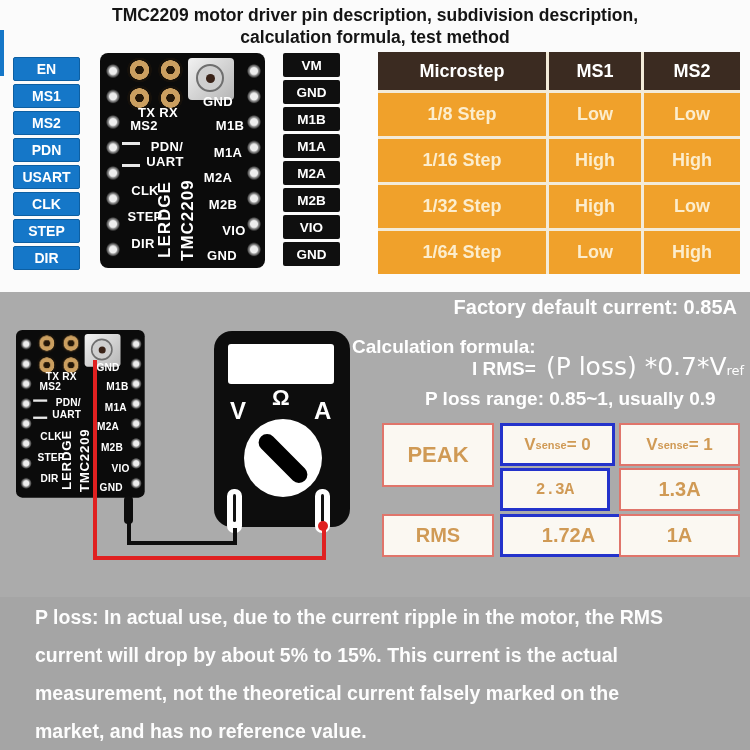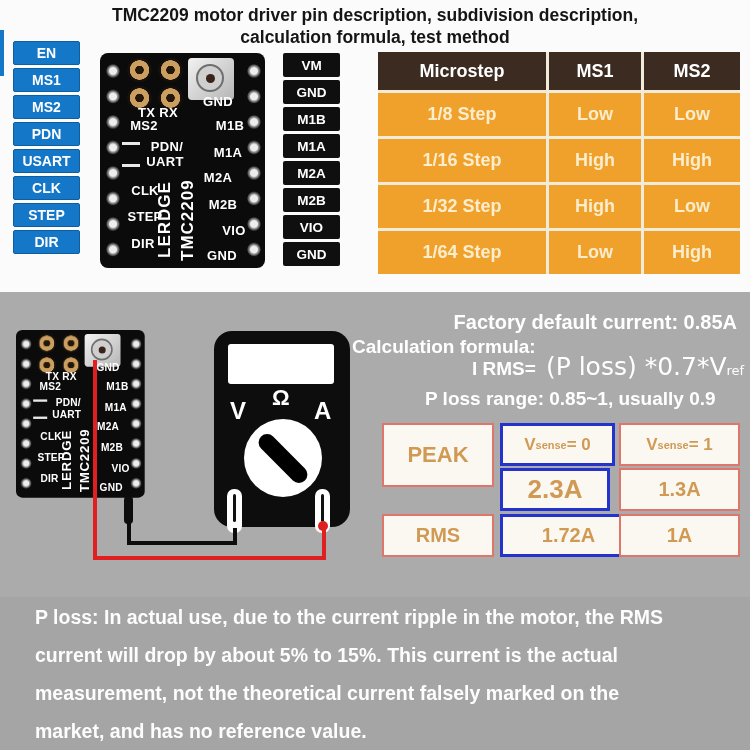--- a/index.html
+++ b/index.html
@@ -76,21 +76,21 @@
 </head>
 <body>
 
 <div id="app">
 
   <div class="abs title">
     <span class="title-inner">TMC2209 motor driver pin description, subdivision description, calculation formula, test method</span>
   </div>
   <div class="abs edge-blue"></div>
 
-  <div class="abs pin-col" style="left:13px;top:41px;text-align:right;">
+  <div class="abs pin-col" style="left:13px;top:57px;text-align:right;">
     <div class="pin-blue">EN</div>
     <div class="pin-blue">MS1</div>
     <div class="pin-blue">MS2</div>
     <div class="pin-blue">PDN</div>
     <div class="pin-blue">USART</div>
     <div class="pin-blue">CLK</div>
     <div class="pin-blue">STEP</div>
     <div class="pin-blue">DIR</div>
   </div>
 
@@ -202,41 +202,41 @@
 
   <div class="wire red" style="left:93px;top:360px;width:4px;height:198px;"></div>
   <div class="wire red" style="left:93px;top:556px;width:233px;height:4px;"></div>
   <div class="wire red" style="left:322px;top:528px;width:4px;height:30px;"></div>
   <div class="wire red" style="left:318px;top:521px;width:10px;height:10px;border-radius:50%;"></div>
   <div class="wire black" style="left:124px;top:496px;width:9px;height:28px;border-radius:4px;"></div>
   <div class="wire black" style="left:127px;top:522px;width:4px;height:22px;"></div>
   <div class="wire black" style="left:127px;top:541px;width:110px;height:4px;"></div>
   <div class="wire black" style="left:233px;top:528px;width:4px;height:16px;"></div>
 
-  <div class="wtxt" style="right:13px;top:296px;font-size:20px;margin-top:15px;">Factory default current: 0.85A</div>
+  <div class="wtxt" style="right:13px;top:296px;font-size:20px;">Factory default current: 0.85A</div>
   <div class="wtxt" style="left:352px;top:336px;font-size:19px;text-align:center;">Calculation formula:</div>
   <div class="abs" style="left:472px;top:352px;color:#fff;display:flex;align-items:baseline;">
     <span style="font-size:19px;font-weight:700;">I RMS=</span>
     <span style="font-size:25px;font-weight:400;font-family:'DejaVu Sans',sans-serif;margin-left:10px;">(P loss) *0.7*V</span>
     <sub style="font-size:13px;font-family:'DejaVu Sans',sans-serif;">ref</sub>
   </div>
   <div class="wtxt" style="left:425px;top:388px;font-size:19px;">P loss range: 0.85~1, usually 0.9</div>
 
   <div class="ct-cell b-red" style="left:382px;top:423px;width:112px;height:64px;font-size:22px;">PEAK</div>
   <div class="ct-cell b-blue vs" style="left:500px;top:423px;width:115px;height:43px;">
     <span>V</span>
       <sub>sense</sub>
       <span> = 0</span>
   </div>
   <div class="ct-cell b-red vs" style="left:619px;top:423px;width:121px;height:43px;">
     <span>V</span>
       <sub>sense</sub>
       <span> = 1</span>
   </div>
-  <div class="ct-cell b-blue" style="left:500px;top:468px;width:110px;height:43px;font-size:26px;">2.3A</div>
+  <div class="ct-cell b-blue" style="left:500px;top:468px;width:110px;height:43px;font-size:16px;font-family:Liberation Mono, monospace;">2.3A</div>
   <div class="ct-cell b-red" style="left:619px;top:468px;width:121px;height:43px;font-size:20px;">1.3A</div>
   <div class="ct-cell b-red" style="left:382px;top:514px;width:112px;height:43px;font-size:20px;">RMS</div>
   <div class="ct-cell b-blue" style="left:500px;top:514px;width:137px;height:43px;font-size:20px;">1.72A</div>
   <div class="ct-cell b-red" style="left:619px;top:514px;width:121px;height:43px;font-size:20px;">1A</div>
 
 
   <div class="footer-line" style="top:606px;">P loss: In actual use, due to the current ripple in the motor, the RMS</div>
   <div class="footer-line" style="top:644px;">current will drop by about 5% to 15%. This current is the actual</div>
   <div class="footer-line" style="top:682px;">measurement, not the theoretical current falsely marked on the</div>
   <div class="footer-line" style="top:720px;">market, and has no reference value.</div>

